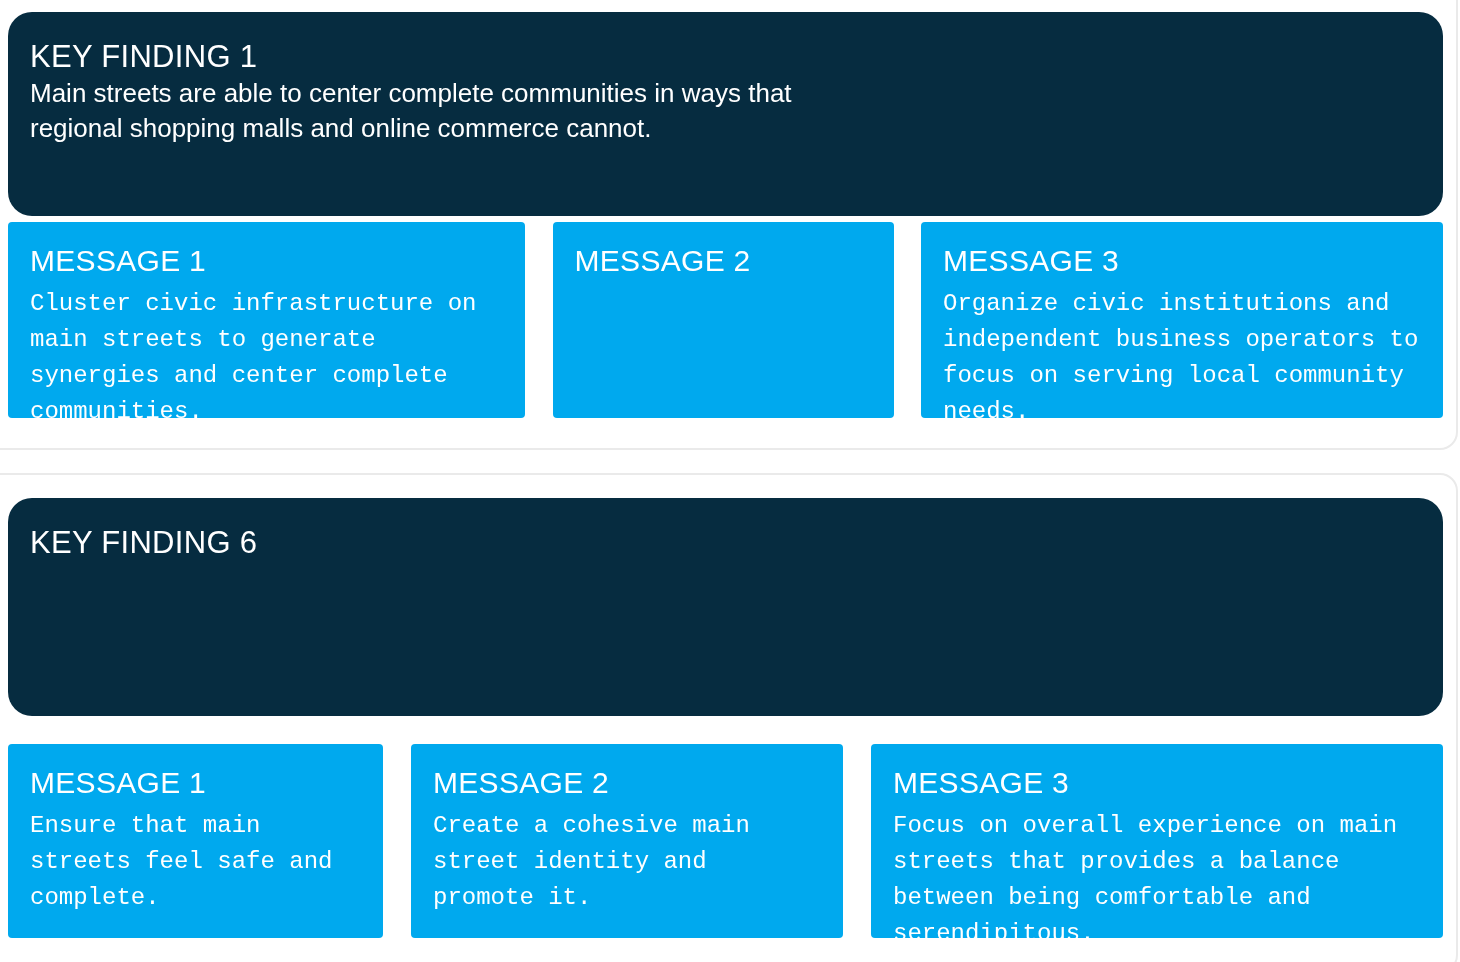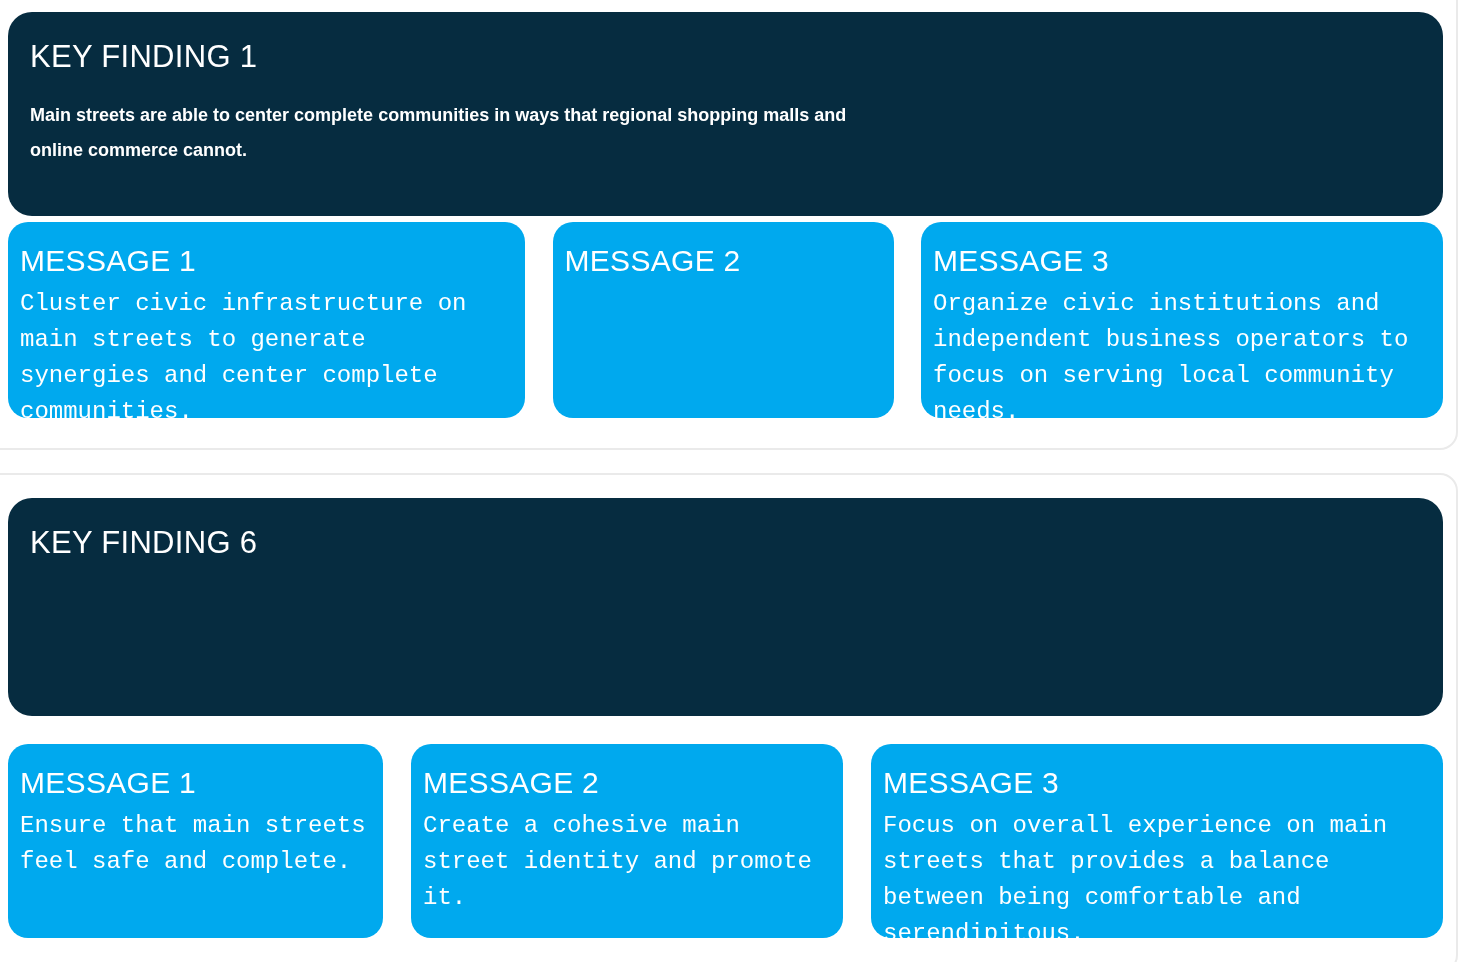--- a/index.html
+++ b/index.html
@@ -25,32 +25,32 @@
   
   .kf-card{
     position:absolute;left:8px;width:1435px;
     background:var(--navy);border-radius:24px;
     color:var(--text-on-dark);
     padding:26px 22px 0 22px;
   }
   .kf-card-1{top:12px;height:204px;}
   .kf-card-2{top:498px;height:218px;}
   .kf-title{font-size:31px;font-weight:400;line-height:38px;letter-spacing:0.3px;}
-  .kf-text{font-size:18px;font-weight:700;line-height:34.5px;margin-top:22px;}
+  .kf-text{font-size:26px;font-weight:400;line-height:34.5px;}
   .kf-text-1{max-width:835px;}
   .kf-text-2{max-width:790px;}
 
   
   .msg-row{position:absolute;left:8px;width:1435px;display:flex;justify-content:space-between;}
   .msg-row-1{top:222px;height:196px;}
   .msg-row-2{top:744px;height:194px;}
   .msg-card{
-    background:var(--cyan);border-radius:20px;
+    background:var(--cyan);border-radius:4px;
     color:var(--text-on-dark);
-    padding:20px 22px 0 12px;
+    padding:20px 22px 0 22px;
   }
   .r1c1{width:517px;}
   .r1c2{width:341px;}
   .r1c3{width:522px;}
   .r2c1{width:375px;padding-right:10px;}
   .r2c2{width:432px;}
   .r2c3{width:572px;}
   .msg-title{font-size:30px;font-weight:400;line-height:38px;letter-spacing:0.3px;}
   .msg-text{font-size:24px;font-weight:400;line-height:36px;margin-top:6px;font-family:Liberation Mono, monospace;}
 </style>

